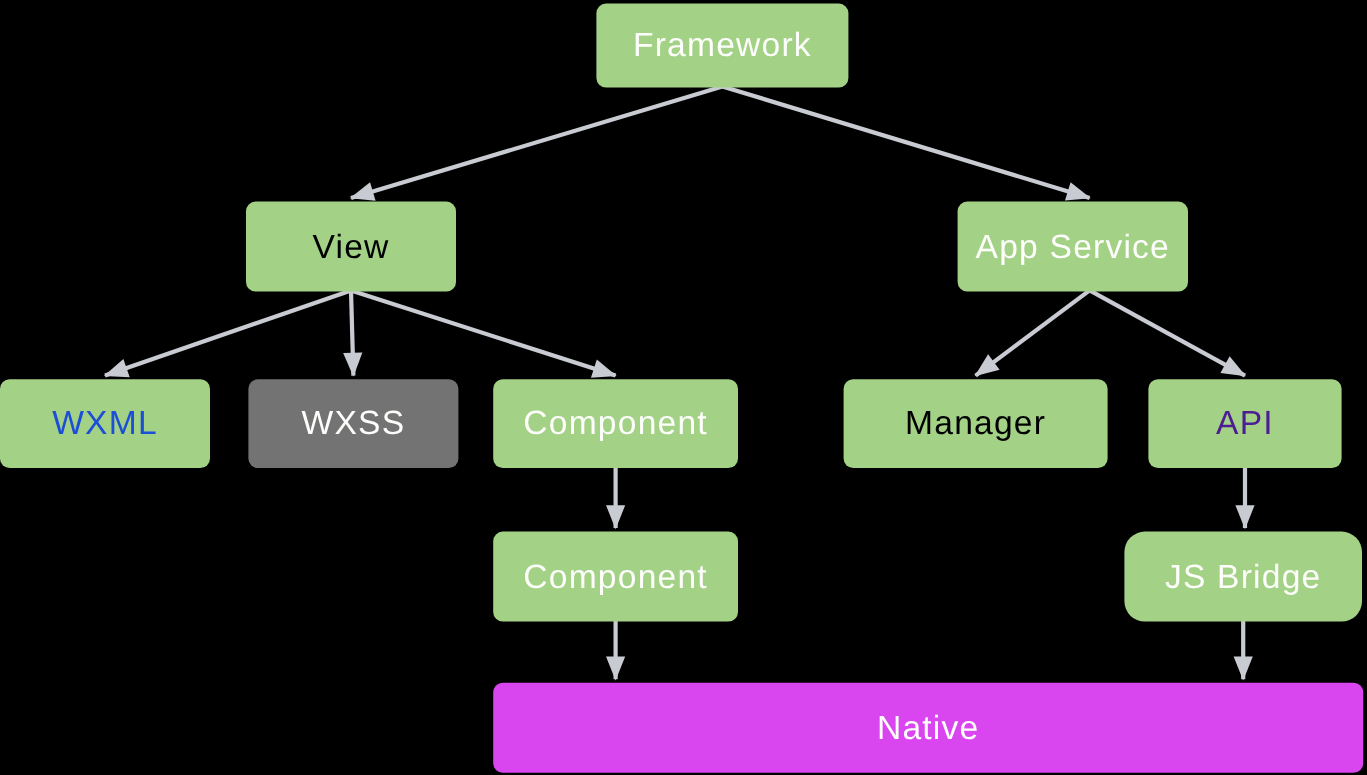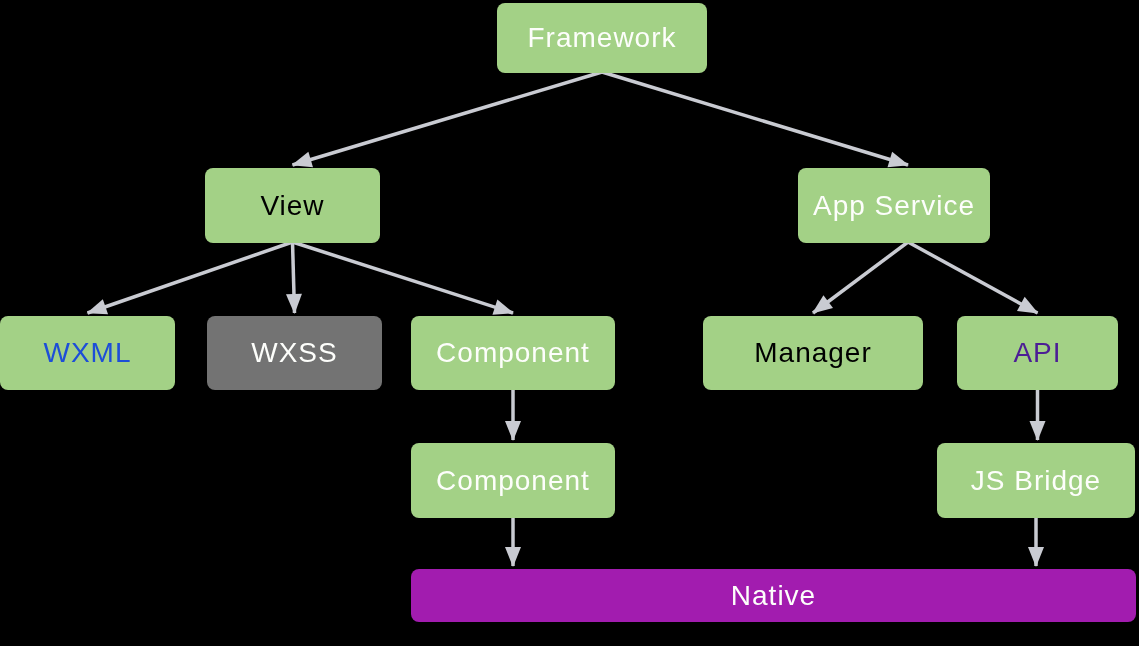--- a/index.html
+++ b/index.html
@@ -81,20 +81,20 @@
       </div>
       <div class="node" style="left: 703px; top: 316px; width: 220px; height: 74px; background: rgb(163, 209, 134);">
         <span class="node-label" style="color: #000000;">Manager</span>
       </div>
       <div class="node" style="left: 957px; top: 316px; width: 161px; height: 74px; background: rgb(163, 209, 134);">
         <span class="node-label" style="color: #4c1d95;">API</span>
       </div>
       <div class="node" style="left: 411px; top: 443px; width: 204px; height: 75px; background: rgb(163, 209, 134);">
         <span class="node-label" style="color: rgb(253, 254, 251);">Component</span>
       </div>
-      <div class="node" style="left: 937px; top: 443px; width: 198px; height: 75px; background: rgb(163, 209, 134);">
+      <div class="node" style="left: 937px; top: 443px; width: 198px; height: 75px; background: rgb(163, 209, 134); border-radius: 17px;">
         <span class="node-label" style="color: rgb(253, 254, 251);">JS Bridge</span>
       </div>
-      <div class="node" style="left: 411px; top: 569px; width: 725px; height: 53px; background: #a21caf;">
+      <div class="node" style="left: 411px; top: 569px; width: 725px; height: 75px; background: #d946ef;">
         <span class="node-label" style="color: rgb(253, 254, 251);">Native</span>
       </div>
     </div>
 </div>
 
 </body></html>

